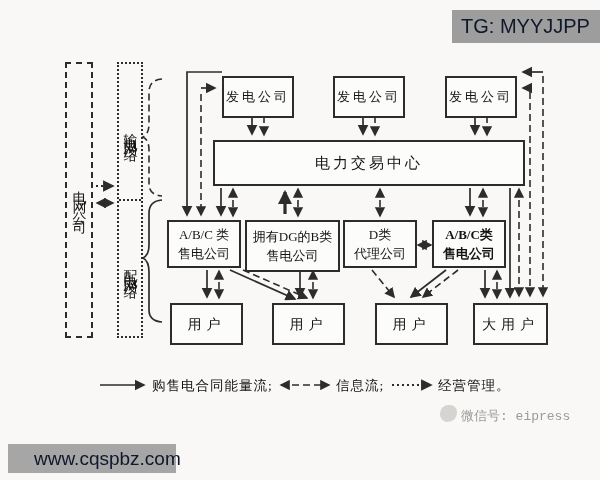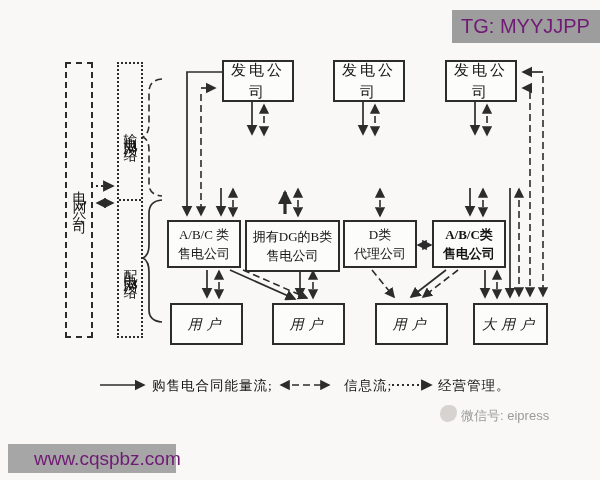--- a/index.html
+++ b/index.html
@@ -8,52 +8,52 @@
     background:#f9f8f6;
     font-family:"Liberation Serif","DejaVu Serif",serif;
     color:#141414;
   }
   .lines{position:absolute;left:0;top:0;width:600px;height:480px;}
   .box{
     position:absolute;border:2px solid #2c2c2c;background:#fcfcfa;
     display:flex;align-items:center;justify-content:center;text-align:center;
     font-size:13px;line-height:1.5;white-space:pre-line;box-sizing:border-box;
   }
-  .gen{letter-spacing:3px;font-size:15px;}
+  .gen{letter-spacing:3px;font-size:13px;margin-top:16px;}
   .tc{font-size:15px;letter-spacing:3px;}
-  .usr{font-size:14px;letter-spacing:5px;font-style:italic;}
+  .usr{font-size:14px;letter-spacing:5px;}
   .vbox{
     position:absolute;box-sizing:border-box;background:transparent;
     display:flex;align-items:center;justify-content:center;
   }
   .vtext{
     writing-mode:vertical-rl;text-orientation:upright;
     font-size:14px;letter-spacing:10px;line-height:1;
   }
   .vtext.net{letter-spacing:5px;}
   .gridco{border:2px dashed #2c2c2c;}
   .netbox{border:2px dotted #2c2c2c;flex-direction:column;}
   .nethalf{flex:1;display:flex;align-items:center;justify-content:center;width:100%;box-sizing:border-box;}
   .nethalf.top{border-bottom:2px dotted #2c2c2c;}
   .lbl{position:absolute;font-size:13.5px;letter-spacing:1px;white-space:nowrap;}
   .caption{
     position:absolute;left:181px;top:406px;font-size:21px;font-weight:bold;
     font-family:"Liberation Sans","DejaVu Sans",sans-serif;letter-spacing:1px;white-space:nowrap;
   }
   .badge{
-    position:absolute;color:#701a75;
+    position:absolute;color:#0f172a;
     font-family:"Liberation Sans","DejaVu Sans",sans-serif;white-space:nowrap;
   }
   .badge.tg{left:452px;top:10px;width:148px;height:33px;background:#9d9d9d;
     font-size:20px;line-height:33px;padding-left:9px;box-sizing:border-box;}
   .badge.site{left:8px;top:444px;width:168px;height:29px;background:#a6a6a6;
     font-size:19px;line-height:29px;padding-left:26px;box-sizing:border-box;}
   .wechat{
     position:absolute;left:461px;top:407px;color:#9a9a9a;font-size:13px;
-    font-family:Liberation Sans, sans-serif;white-space:nowrap;
+    font-family:Liberation Mono, monospace;white-space:nowrap;
   }
   .wechat-logo{
     position:absolute;left:440px;top:405px;width:17px;height:17px;border-radius:50% 40% 55% 45%;
     background:#c9c7c3;opacity:.75;
   }
 </style>
 </head>
 <body>
 
 <div class="stage">
@@ -130,37 +130,38 @@
     </div>
     <div class="nethalf">
       <span class="vtext net">配电网络</span>
     </div>
   </div>
 
   <div class="box gen" style="left:222px;top:60px;width:72px;height:42px;">发电公司</div>
   <div class="box gen" style="left:333px;top:60px;width:72px;height:42px;">发电公司</div>
   <div class="box gen" style="left:445px;top:60px;width:72px;height:42px;">发电公司</div>
 
+  <div class="box tc" style="left:213px;top:140px;width:312px;height:46px;">电力交易中心</div>
 
   <div class="box" style="left:167px;top:220px;width:74px;height:48px;">A/B/C 类
 售电公司</div>
   <div class="box" style="left:245px;top:220px;width:95px;height:52px;">拥有DG的B类
 售电公司</div>
   <div class="box" style="left:343px;top:220px;width:74px;height:48px;">D类
 代理公司</div>
   <div class="box" style="left:432px;top:220px;width:74px;height:48px;font-weight:bold;">A/B/C类
 售电公司</div>
 
   <div class="box usr" style="left:170px;top:303px;width:73px;height:42px;">用户</div>
   <div class="box usr" style="left:272px;top:303px;width:73px;height:42px;">用户</div>
   <div class="box usr" style="left:375px;top:303px;width:73px;height:42px;">用户</div>
   <div class="box usr" style="left:473px;top:303px;width:75px;height:42px;">大用户</div>
 
   <div class="lbl" style="left:152px;top:377px;">购售电合同能量流;</div>
-  <div class="lbl" style="left:344px;top:377px;text-align:right;">信息流;</div>
+  <div class="lbl" style="left:336px;top:377px;text-align:right;">信息流;</div>
   <div class="lbl" style="left:438px;top:377px;">经营管理。</div>
 
 
   <div class="badge tg">TG: MYYJJPP</div>
   <div class="badge site">www.cqspbz.com</div>
   <div class="wechat-logo"></div>
   <div class="wechat">微信号: eipress</div>
 
 </div>
 

